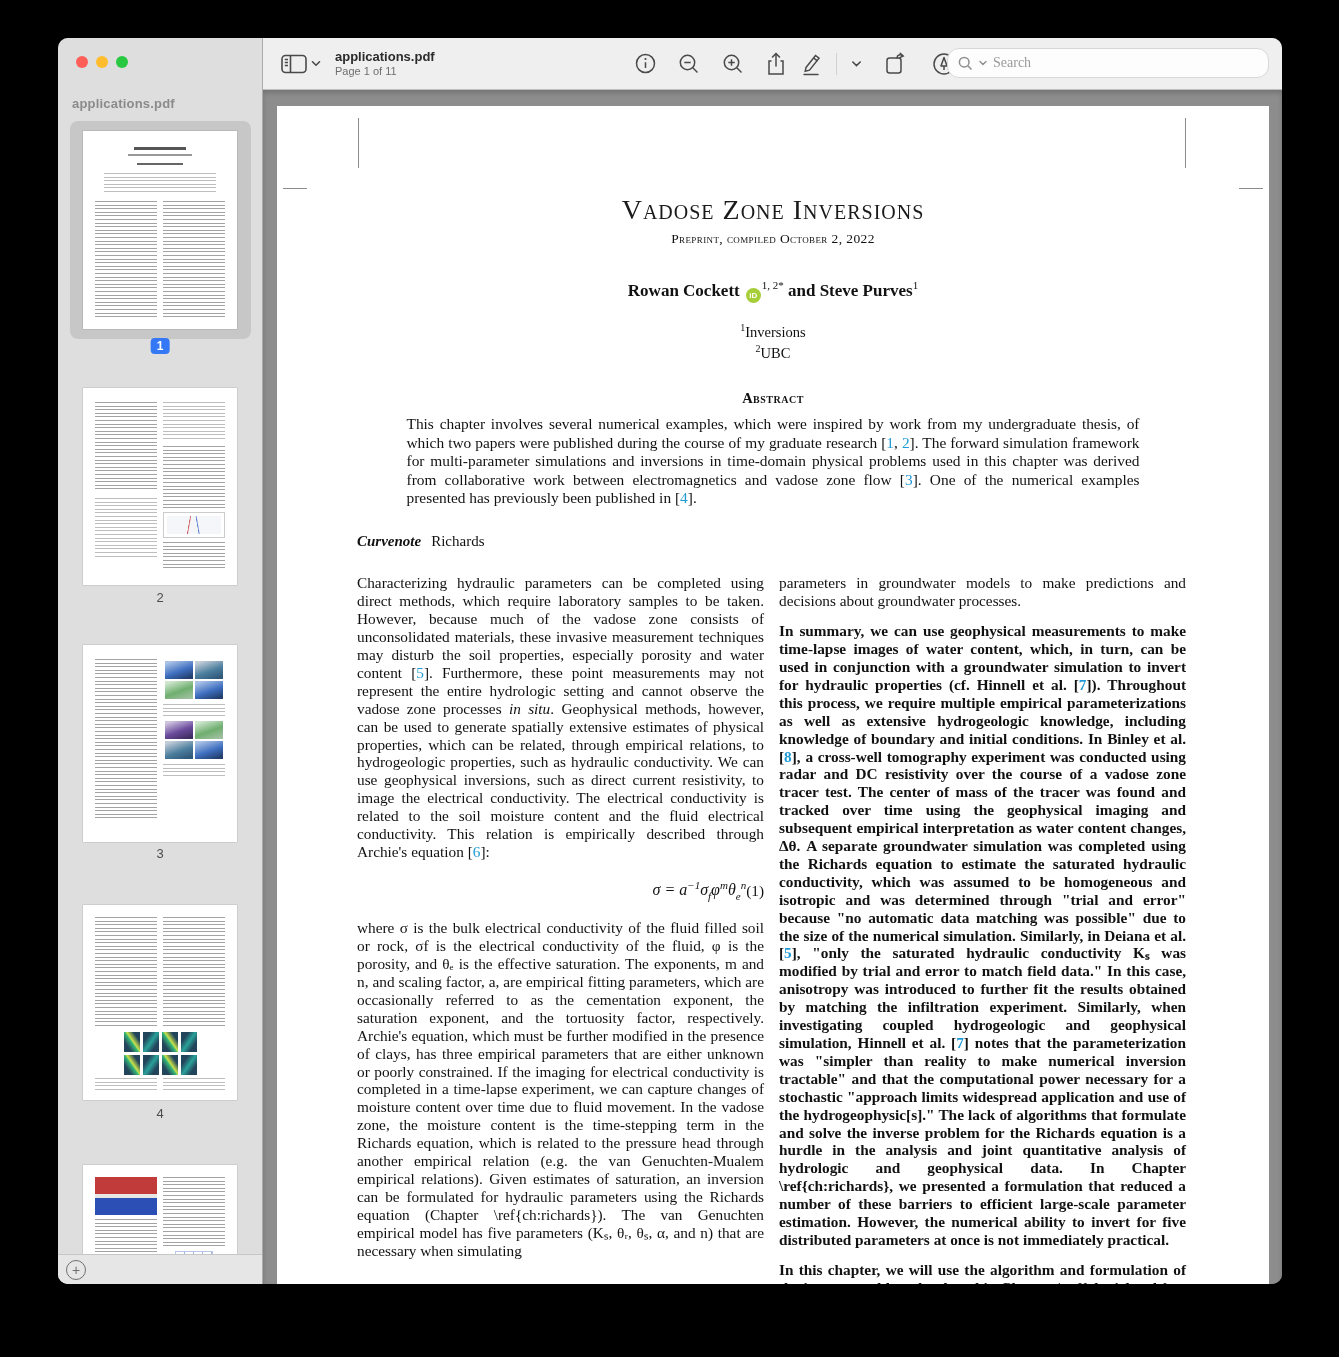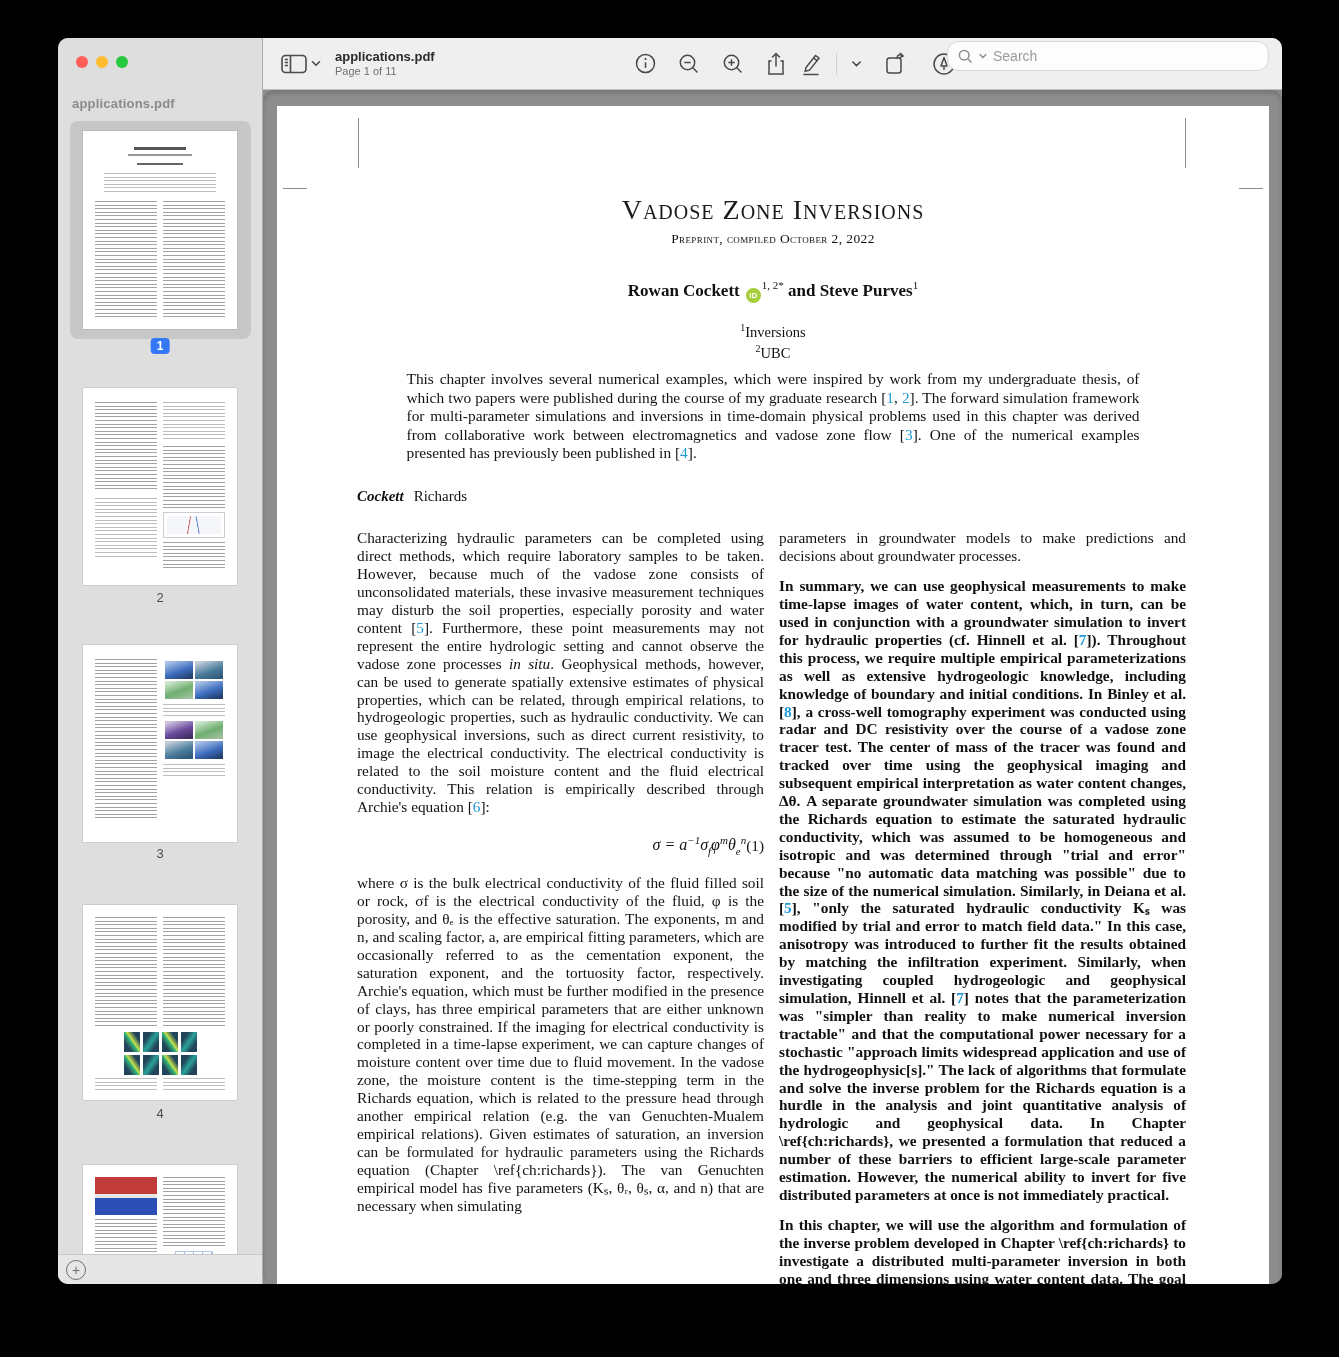--- a/index.html
+++ b/index.html
@@ -78,27 +78,27 @@
   .sidebar-toggle { margin-left:18px; }
   .tb-chev { margin-left:4px; color:#4a4a4a; }
   .title-block { margin-left:14px; line-height:1.25; }
   .tb-title { font-size:13px; font-weight:700; color:#2b2b2b; }
   .tb-sub { font-size:11px; color:#6f6f6f; }
   .tb-group { position:absolute; display:flex; align-items:center; }
   .grp-view { left:372px; gap:22px; }
   .grp-markup { left:537px; gap:14px; }
   .tb-sep { width:1px; height:22px; background:#d2d1d1; }
   .pencil-active { position:relative; }
-  .search-field { position:absolute; left:684px; top:3px; width:322px; height:30px;
+  .search-field { position:absolute; left:684px; top:10px; width:322px; height:30px;
                   background:#fdfdfd; border:1px solid #d8d7d7; border-radius:12px;
-                  display:flex; align-items:center; padding:0 10px; gap:6px; }
+                  display:flex; align-items:center; padding:0 10px; gap:6px;font-family:Liberation Serif, serif; }
   .search-ph { color:#9a9a9a; font-size:14px; }
 
   .content { flex:1; position:relative; background:#8e8d8d; overflow:hidden;
-             box-shadow:inset 0 3px 5px rgba(0,0,0,.18);border-radius:11px; }
+             box-shadow:inset 0 3px 5px rgba(0,0,0,.18); }
 
   
   .page { position:absolute; left:14px; top:16px; width:992px; height:1200px;
           background:#fff; color:#111; font-family:"Liberation Serif", serif; overflow:hidden; }
   .crop { position:absolute; background:#8c8c8c; }
   .crop.v { width:1px; height:50px; top:12px; }
   .crop.h { height:1px; width:24px; top:82px; }
 
   .p-title { margin-top:88px; text-align:center; font-size:28px; font-variant:small-caps;
              letter-spacing:1px; color:#1a1a1a; }
@@ -361,24 +361,25 @@
         <div class="p-authors">
           <span>Rowan Cockett</span><span class="orcid">iD</span><sup>1, 2*</sup>
           <span>and Steve Purves</span><sup>1</sup>
         </div>
 
         <div class="p-affil">
           <div><sup>1</sup><span>Inversions</span></div>
           <div><sup>2</sup><span>UBC</span></div>
         </div>
 
+        <div class="abs-head">Abstract</div>
         <div class="abs-body">This chapter involves several numerical examples, which were inspired by work from my undergraduate thesis, of which two papers were published during the course of my graduate research [<span class="cite">1</span>, <span class="cite">2</span>]. The forward simulation framework for multi-parameter simulations and inversions in time-domain physical problems used in this chapter was derived from collaborative work between electromagnetics and vadose zone flow [<span class="cite">3</span>]. One of the numerical examples presented has previously been published in [<span class="cite">4</span>].</div>
 
         <div class="kw-line">
-          <span class="kw-label">Cockett</span><span class="kw-val">Richards</span>
+          <span class="kw-label">Curvenote</span><span class="kw-val">Richards</span>
         </div>
 
         <div class="cols">
           <div class="col">
             <p>Characterizing hydraulic parameters can be completed using direct methods, which require laboratory samples to be taken. However, because much of the vadose zone consists of unconsolidated materials, these invasive measurement techniques may disturb the soil properties, especially porosity and water content [<span class="cite">5</span>]. Furthermore, these point measurements may not represent the entire hydrologic setting and cannot observe the vadose zone processes <i>in situ</i>. Geophysical methods, however, can be used to generate spatially extensive estimates of physical properties, which can be related, through empirical relations, to hydrogeologic properties, such as hydraulic conductivity. We can use geophysical inversions, such as direct current resistivity, to image the electrical conductivity. The electrical conductivity is related to the soil moisture content and the fluid electrical conductivity. This relation is empirically described through Archie's equation [<span class="cite">6</span>]:</p>
             <div class="eq-row">
               <span class="eq"><span>σ = a</span><sup>−1</sup><span>σ</span><sub>f</sub><span>φ</span><sup>m</sup><span>θ</span><sub>e</sub><sup>n</sup></span>
               <span class="eq-tag">(1)</span>
             </div>
             <p>where σ is the bulk electrical conductivity of the fluid filled soil or rock, σf is the electrical conductivity of the fluid, φ is the porosity, and θₑ is the effective saturation. The exponents, m and n, and scaling factor, a, are empirical fitting parameters, which are occasionally referred to as the cementation exponent, the saturation exponent, and the tortuosity factor, respectively. Archie's equation, which must be further modified in the presence of clays, has three empirical parameters that are either unknown or poorly constrained. If the imaging for electrical conductivity is completed in a time-lapse experiment, we can capture changes of moisture content over time due to fluid movement. In the vadose zone, the moisture content is the time-stepping term in the Richards equation, which is related to the pressure head through another empirical relation (e.g. the van Genuchten-Mualem empirical relations). Given estimates of saturation, an inversion can be formulated for hydraulic parameters using the Richards equation (Chapter \ref{ch:richards}). The van Genuchten empirical model has five parameters (Kₛ, θᵣ, θₛ, α, and n) that are necessary when simulating</p>

